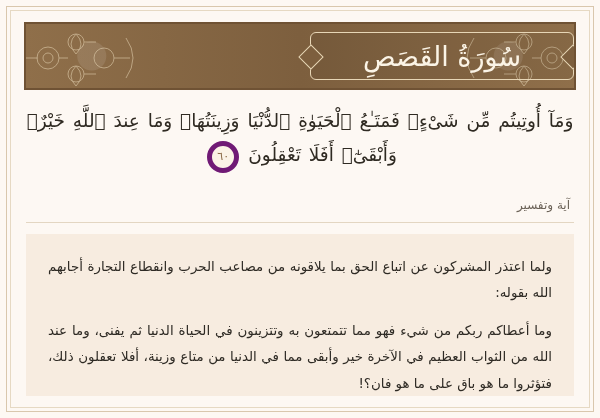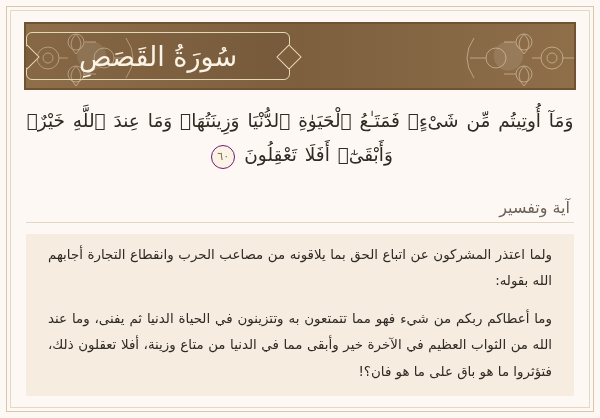--- a/index.html
+++ b/index.html
@@ -51,21 +51,21 @@
     height: 68px;
     background: #8a6a46;
     background-image:
       radial-gradient(circle at 12% 50%, rgba(255,255,255,0.10) 0 14px, transparent 15px),
       radial-gradient(circle at 88% 50%, rgba(255,255,255,0.10) 0 14px, transparent 15px),
       linear-gradient(90deg, #8f6f4a 0%, #7d5f3e 50%, #8f6f4a 100%);
     border: 2px solid #6f5234;
     box-sizing: border-box;
     display: flex;
     align-items: center;
-    justify-content: flex-end;
+    justify-content: flex-start;
     overflow: hidden;
   }
   .banner-orn {
     position: absolute;
     top: 0;
     bottom: 0;
     width: 120px;
     opacity: 0.55;
   }
   .banner-orn.left { left: 0; }
@@ -122,34 +122,34 @@
     color: #2f2a22;
     word-spacing: 2px;
   }
   .ayah-num {
     display: inline-block;
     width: 22px;
     height: 22px;
     line-height: 22px;
     margin: 0 4px;
     border-radius: 50%;
-    border: 1px solid #701a75;
+    border: 5px solid #701a75;
     color: #8a6a46;
     font-size: 11px;
     text-align: center;
     vertical-align: middle;
     background: #fbf3e6;
   }
 
   
   .tafsir-label {
     position: absolute;
     right: 30px;
     top: 198px;
-    font-size: 16px;
+    font-size: 12px;
     color: #6b6257;
     direction: rtl;
   }
 
   
   .divider {
     position: absolute;
     left: 26px;
     right: 26px;
     top: 222px;
@@ -159,21 +159,21 @@
 
   
   .tafsir-panel {
     position: absolute;
     left: 26px;
     right: 26px;
     top: 234px;
     bottom: 22px;
     background: #f7ece0;
     box-sizing: border-box;
-    padding: 8px 22px 10px 22px;
+    padding: 20px 22px 10px 22px;
     direction: rtl;
   }
   .tafsir-par {
     font-family: "DejaVu Sans", sans-serif;
     font-size: 13.4px;
     line-height: 1.95;
     color: #2e2a24;
     margin: 0 0 12px 0;
     text-align: justify;
   }

